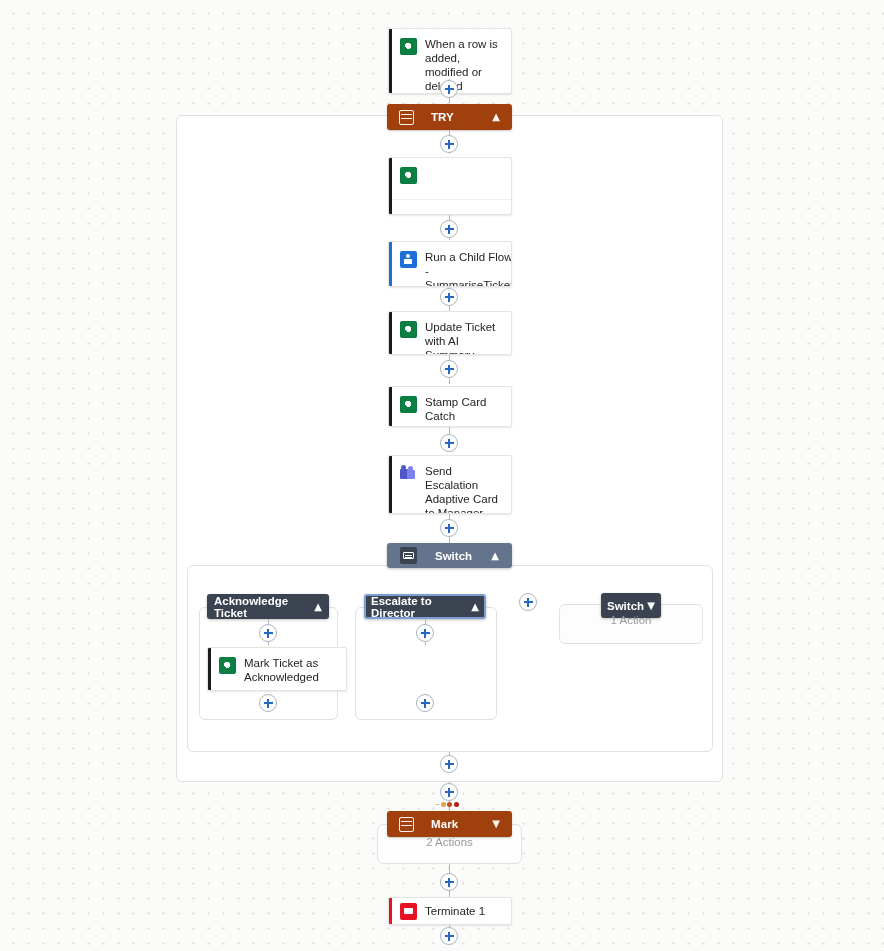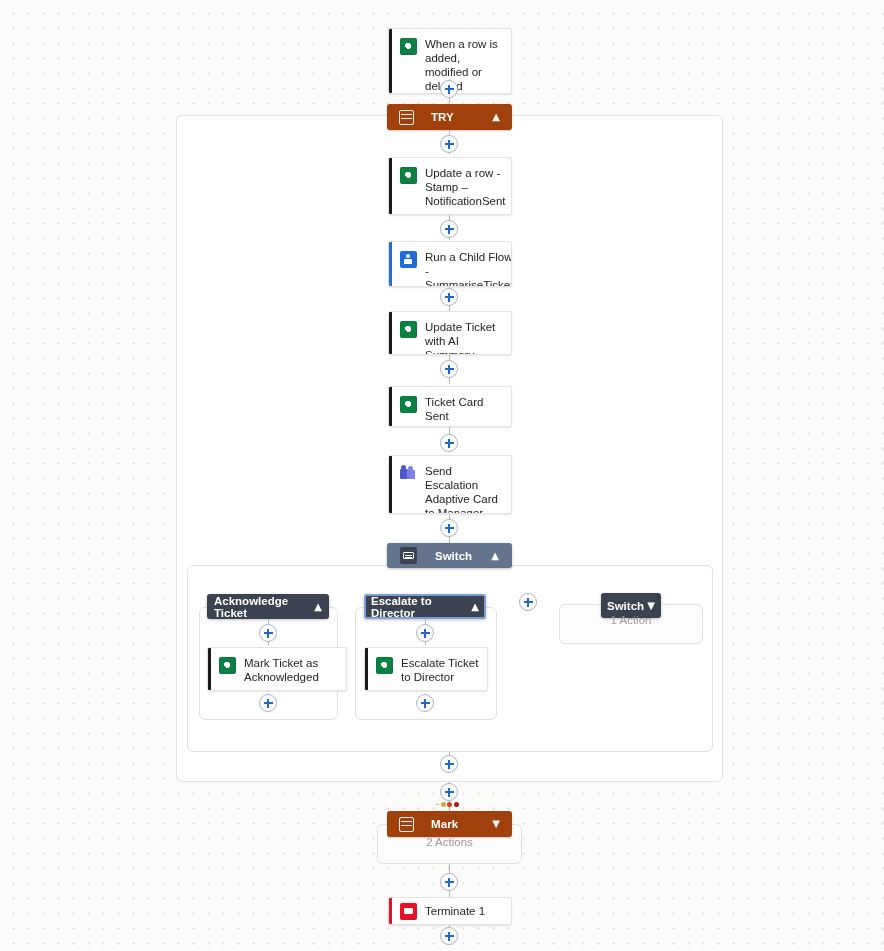--- a/index.html
+++ b/index.html
@@ -313,21 +313,20 @@
     <span class="chev">▲</span>
   </div>
 
   <div class="conn" style="left:449px; top:130px; height:24px;"></div>
   <div class="plus" style="left:440px; top:135px;"></div>
 
   <div class="card" style="left:388px; top:157px; width:124px; height:58px;">
     <div class="accent" style="background:#1a1a1a;"></div>
     <div class="body">
       <span class="ico ico-dataverse"></span>
-      <span class="label">Update a row - Stamp – NotificationSent</span>
     </div>
     <div class="foot">
       
     </div>
   </div>
 
   <div class="conn" style="left:449px; top:215px; height:25px;"></div>
   <div class="plus" style="left:440px; top:220px;"></div>
 
   <div class="card nofoot" style="left:388px; top:241px; width:124px; height:46px;">
@@ -351,21 +350,21 @@
 
   </div>
 
   <div class="conn" style="left:449px; top:355px; height:29px;"></div>
   <div class="plus" style="left:440px; top:360px;"></div>
 
   <div class="card" style="left:388px; top:386px; width:124px; height:41px;">
     <div class="accent" style="background:#1a1a1a;"></div>
     <div class="body">
       <span class="ico ico-dataverse"></span>
-      <span class="label">Ticket Card Sent</span>
+      <span class="label">Stamp Card Catch</span>
     </div>
 
   </div>
 
   <div class="conn" style="left:449px; top:427px; height:25px;"></div>
   <div class="plus" style="left:440px; top:434px;"></div>
 
   <div class="card" style="left:388px; top:455px; width:124px; height:59px;">
     <div class="accent" style="background:#1a1a1a;"></div>
     <div class="body">
@@ -414,30 +413,20 @@
   </div>
   <div class="plus" style="left:259px; top:694px;"></div>
 
   <div class="scope-box" style="left:355px; top:607px; width:142px; height:113px;"></div>
   <div class="case-header selected" style="left:364px; top:594px; width:122px;">
     <span>Escalate to Director</span>
     <span class="chev">▲</span>
   </div>
   <div class="conn" style="left:425px; top:619px; height:26px;"></div>
   <div class="plus" style="left:416px; top:624px;"></div>
-  <div class="card" style="left:364px; top:647px; width:124px; height:44px;">
-    <div class="accent" style="background:#1a1a1a;"></div>
-    <div class="body">
-      <span class="ico ico-dataverse"></span>
-      <span class="label">Escalate Ticket to Director</span>
-    </div>
-    <div class="foot">
-      
-    </div>
-  </div>
   <div class="plus" style="left:416px; top:694px;"></div>
 
   <div class="scope-box faint" style="left:559px; top:604px; width:144px; height:40px;"></div>
   <div class="case-header" style="left:601px; top:593px; width:60px; padding:0 6px;">
     <span>Switch</span>
     <span class="chev">▼</span>
   </div>
   <div class="collapsed-text" style="left:559px; top:614px; width:144px;">1 Action</div>
 
   <div class="conn" style="left:449px; top:752px; height:20px;"></div>

